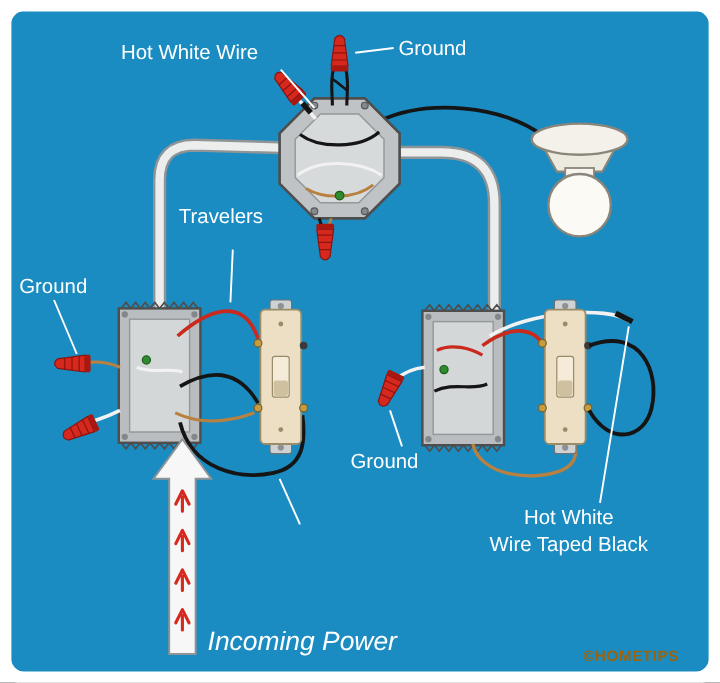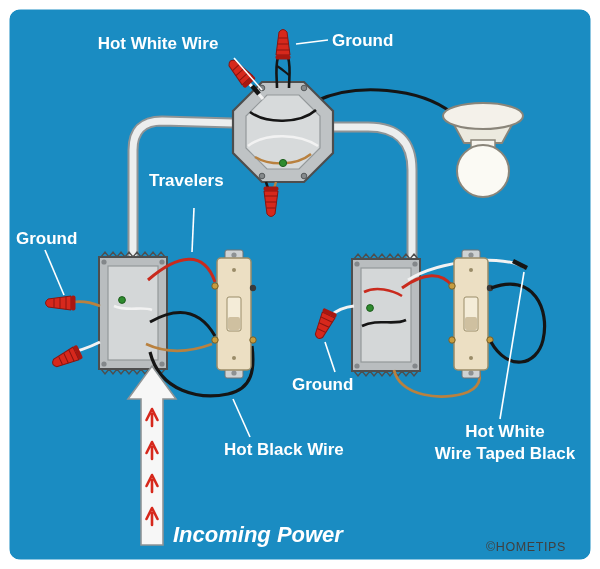--- a/index.html
+++ b/index.html
@@ -4,28 +4,28 @@
 <style>
   * { margin:0; padding:0; box-sizing:border-box; }
   html,body { background:#444; }
   .stage {
     position:relative; width:600px; height:569px;
     background:#ffffff; overflow:hidden;
     font-family:"Liberation Sans", sans-serif;
   }
   .stage svg { position:absolute; left:0; top:0; }
   .label {
-    position:absolute; color:#ffffff; font-weight:700;
+    position:absolute; color:#ffffff; font-weight:400;
     font-size:17px; line-height:22px; white-space:nowrap;
   }
   .center { text-align:center; }
   .italic { font-style:italic; font-size:22px; }
   .watermark {
-    position:absolute; color:#404040; font-size:12.5px;
-    font-weight:400; letter-spacing:.6px;
+    position:absolute; color:#a16207; font-size:12.5px;
+    font-weight:700; letter-spacing:.6px;
   }
 </style>
 </head>
 <body>
 
 <div class="stage">
 
 <svg width="600" height="569" viewBox="0 0 600 569">
   <defs>
     <g id="wirenut">
@@ -166,23 +166,22 @@
 </div>
 
 <div class="label" style="left:332px; top:30px;">Ground</div>
 
 <div class="label" style="left:149px; top:170px;">Travelers</div>
 
 <div class="label" style="left:16px; top:228px;">Ground</div>
 
 <div class="label" style="left:292px; top:374px;">Ground</div>
 
-<div class="label" style="left:224px; top:439px;">Hot Black Wire</div>
 
-<div class="label center" style="left:415px; top:421px; width:180px;">
+<div class="label center" style="left:384px; top:421px; width:180px;">
   <div>Hot White</div>
   <div>Wire Taped Black</div>
 </div>
 
 <div class="label italic" style="left:173px; top:524px;">Incoming Power</div>
 
 <div class="watermark" style="left:486px; top:540px;">©HOMETIPS</div>
 
 </div>
 

